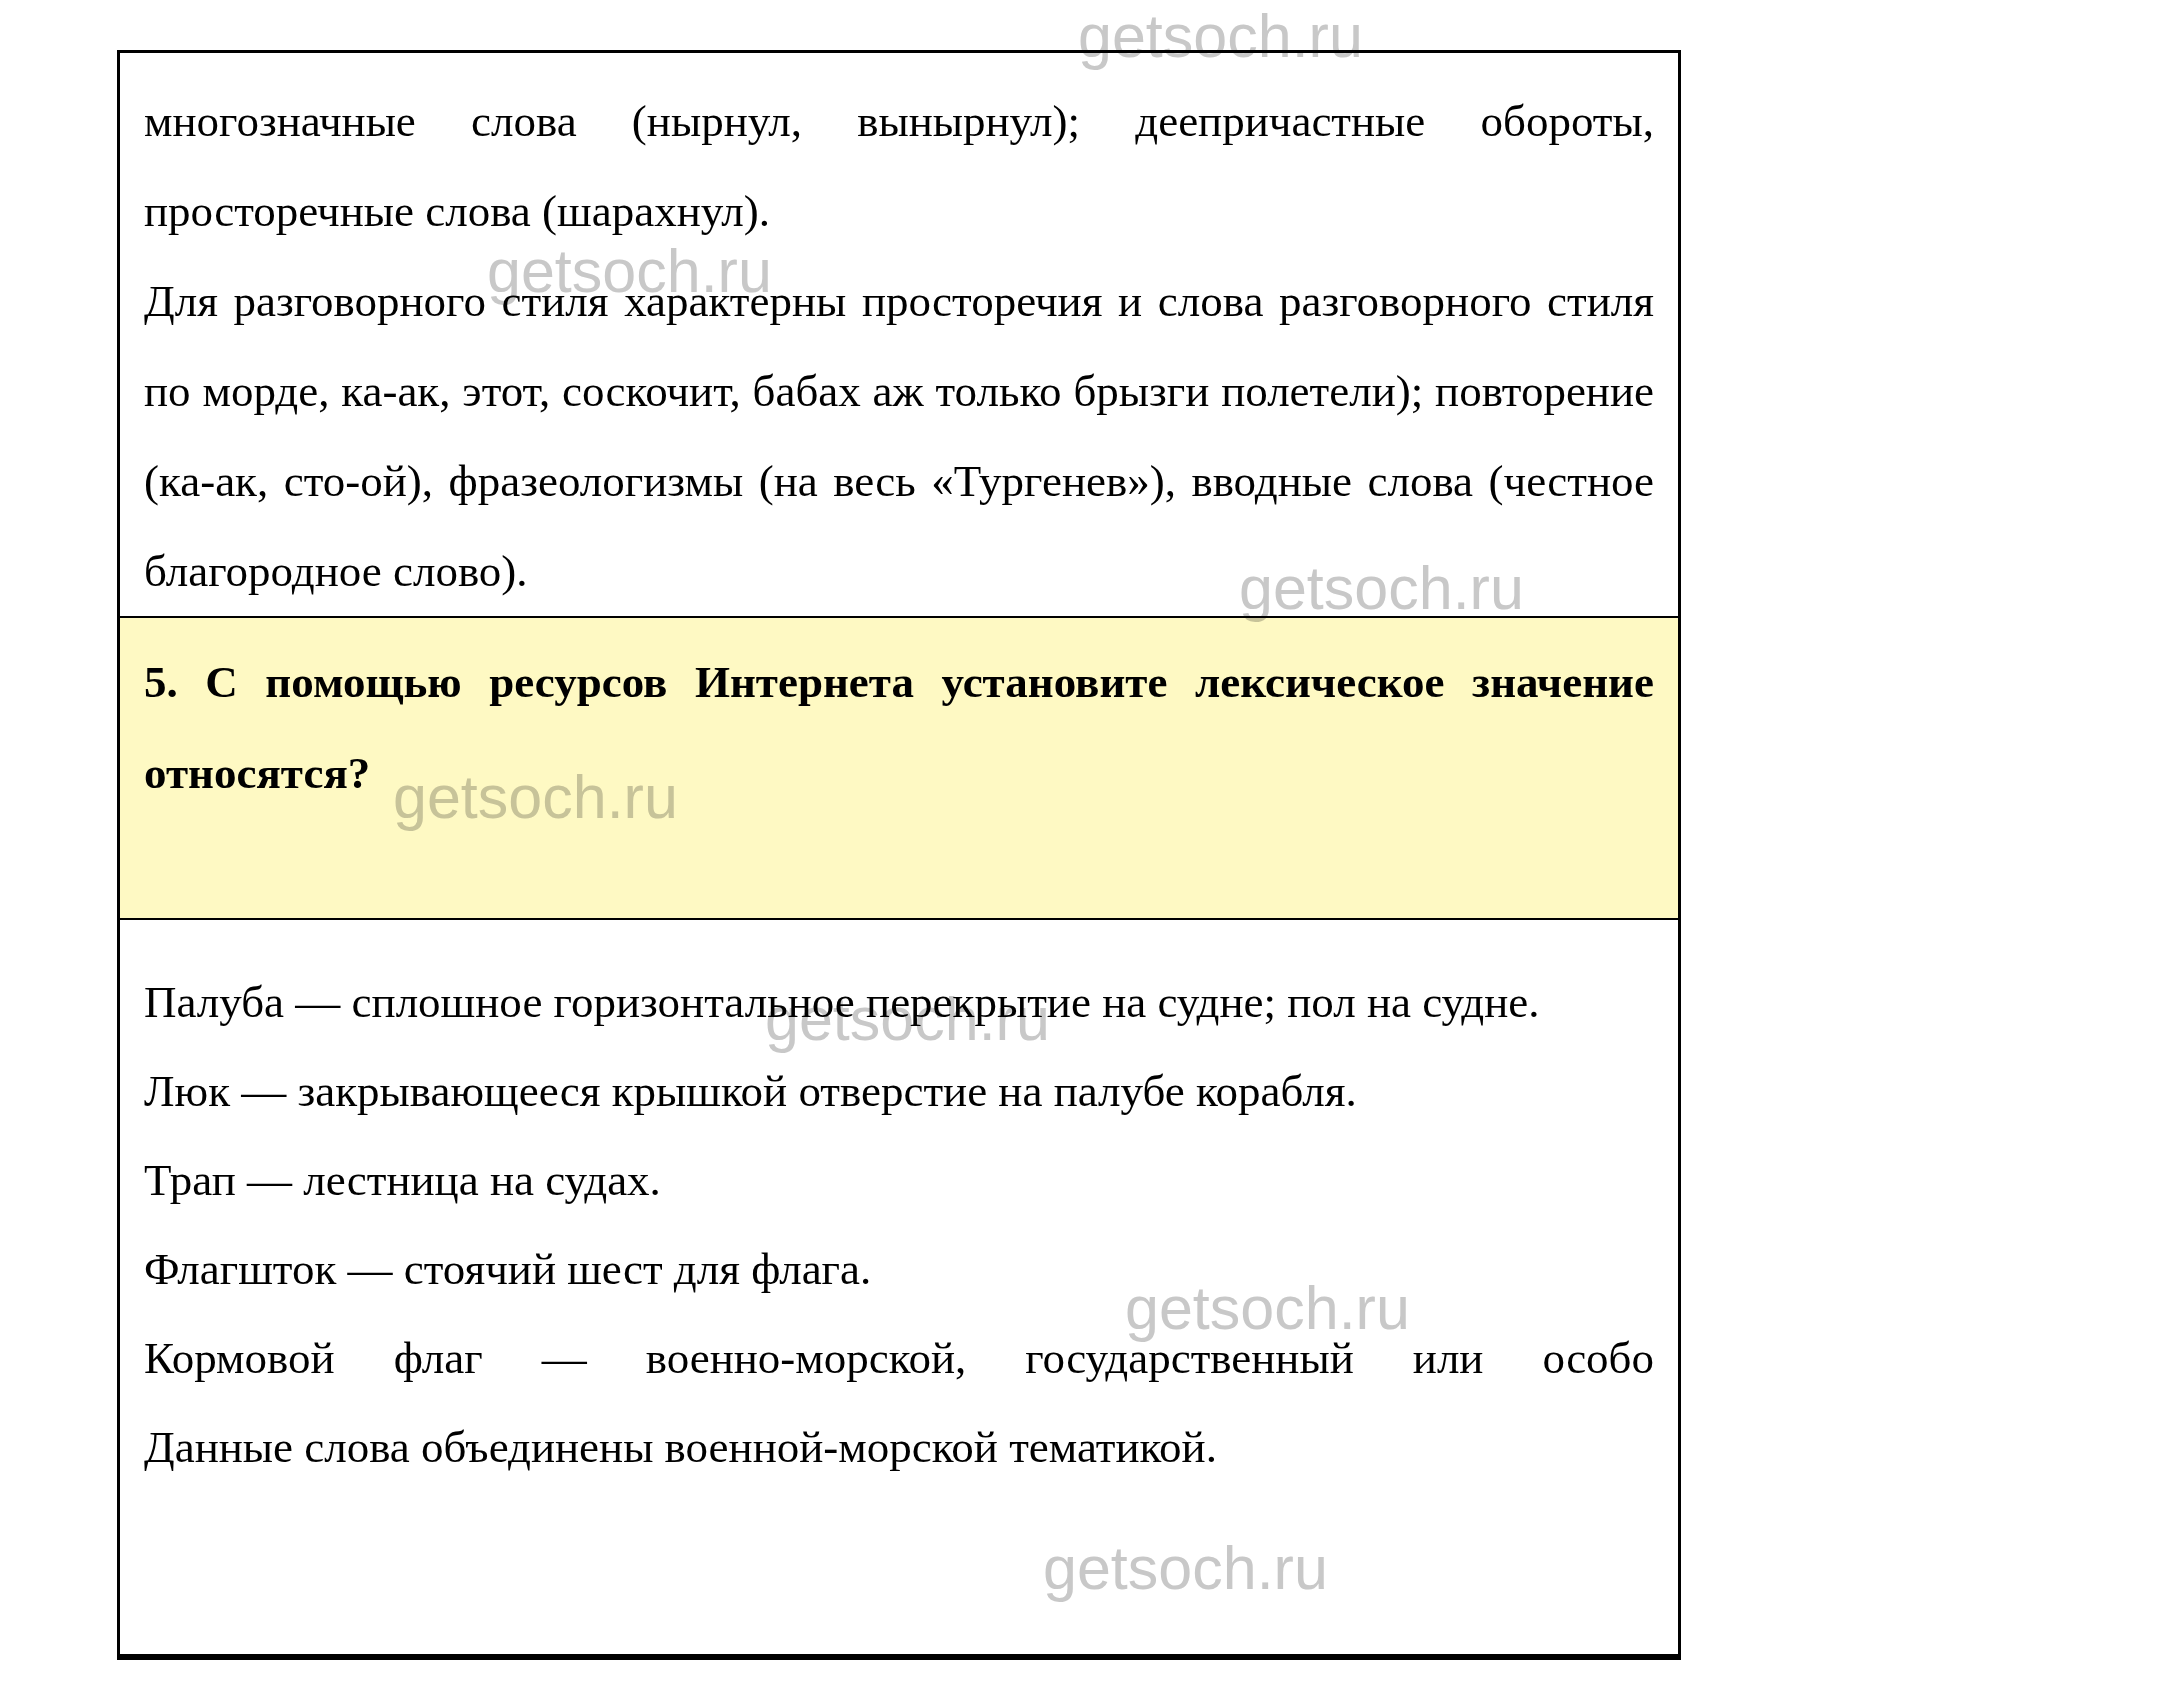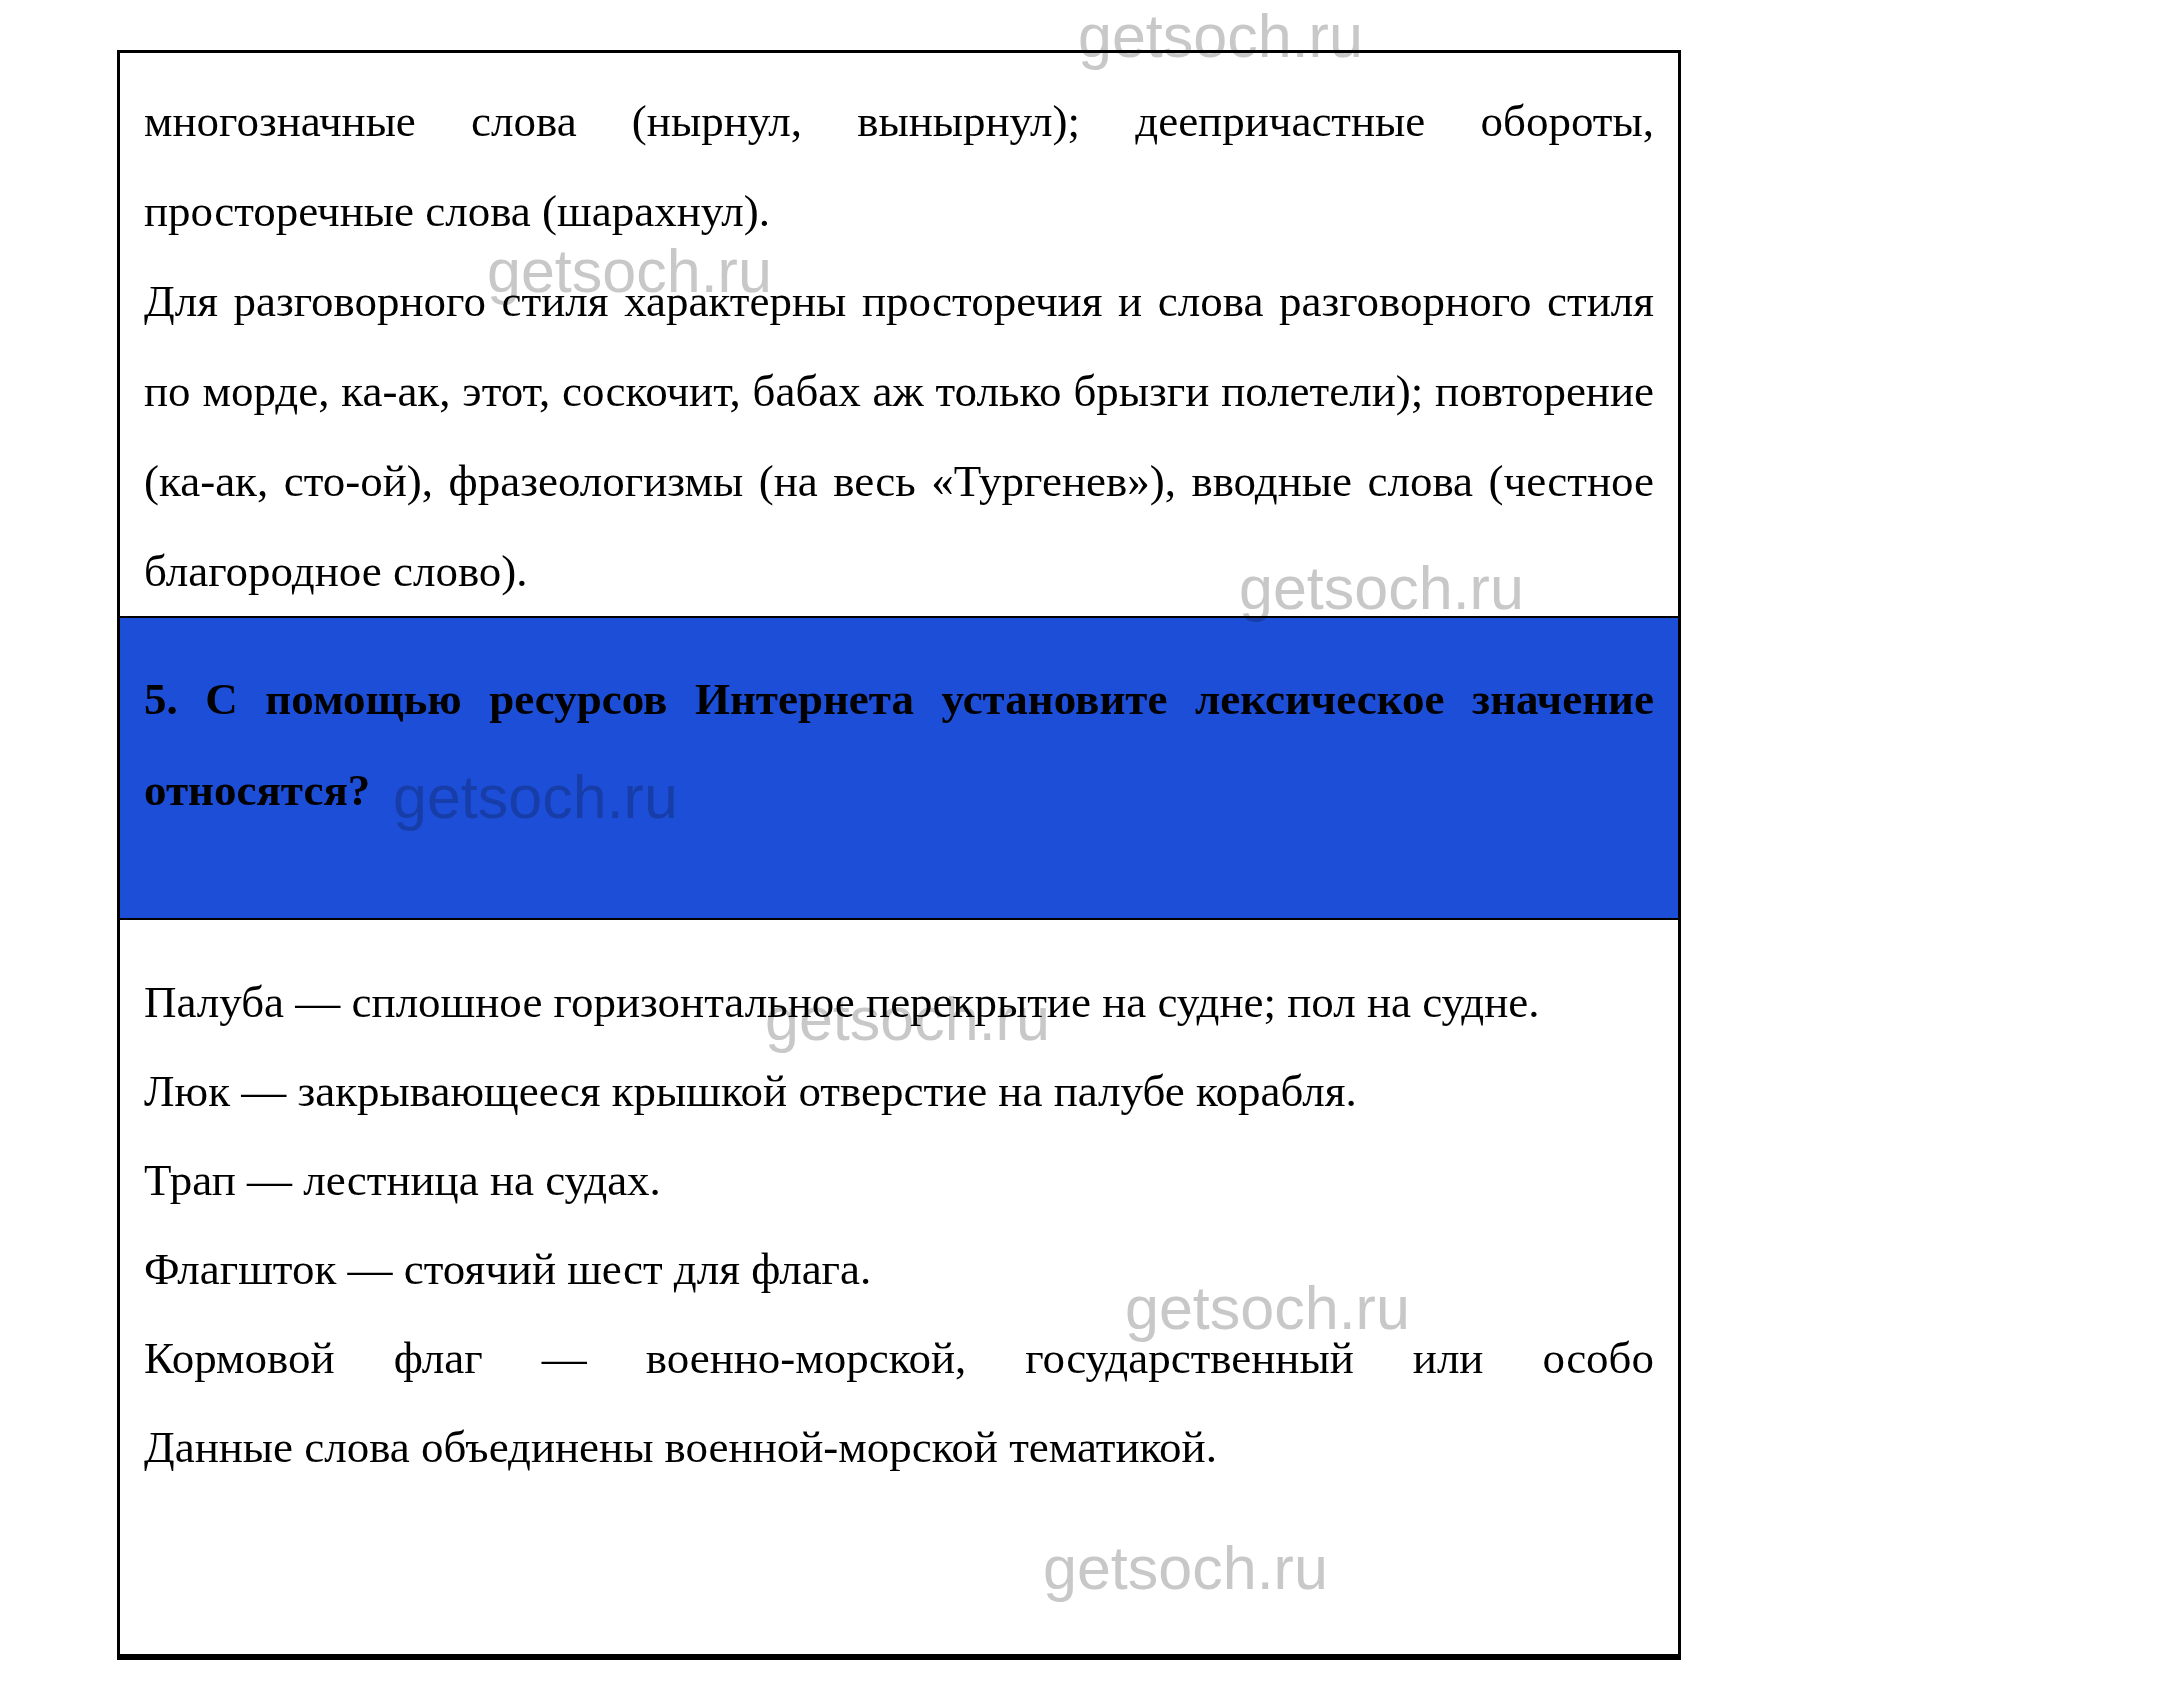--- a/index.html
+++ b/index.html
@@ -35,23 +35,23 @@
     font-size: 45px;
   }
   .row-1 {
     flex: 0 0 562px;
     border-bottom: 2.6px solid #000000;
     padding-top: 22.6px;
   }
   .row-2 {
     flex: 0 0 302px;
     border-bottom: 2.6px solid #000000;
-    background: #1d4ed8;
+    background: #fef9c3;
     font-weight: bold;
-    padding-top: 36px;
+    padding-top: 19px;
   }
   .row-3 {
     flex: 1 1 auto;
     padding-top: 38px;
   }
   .line {
     position: relative;
     z-index: 2;
     overflow: hidden;
     white-space: nowrap;

